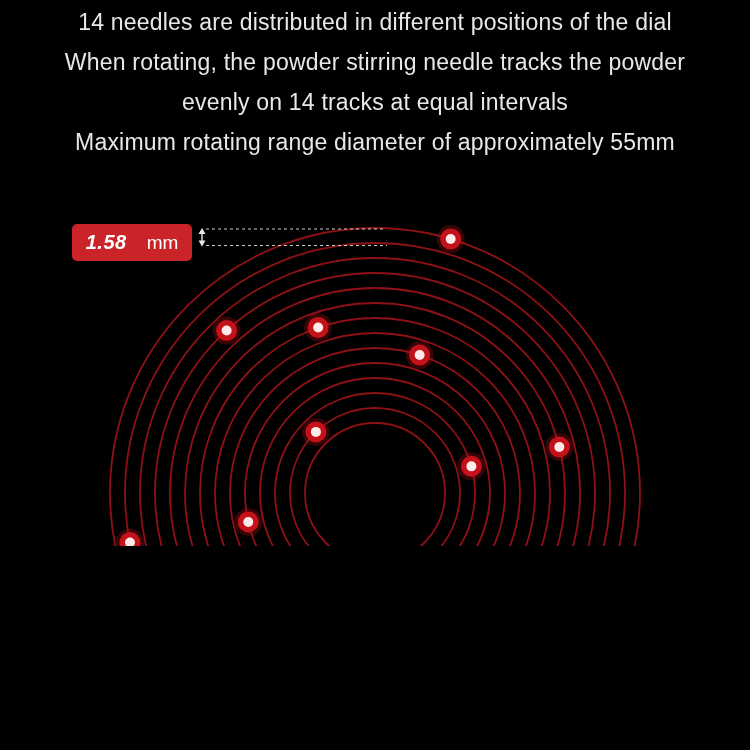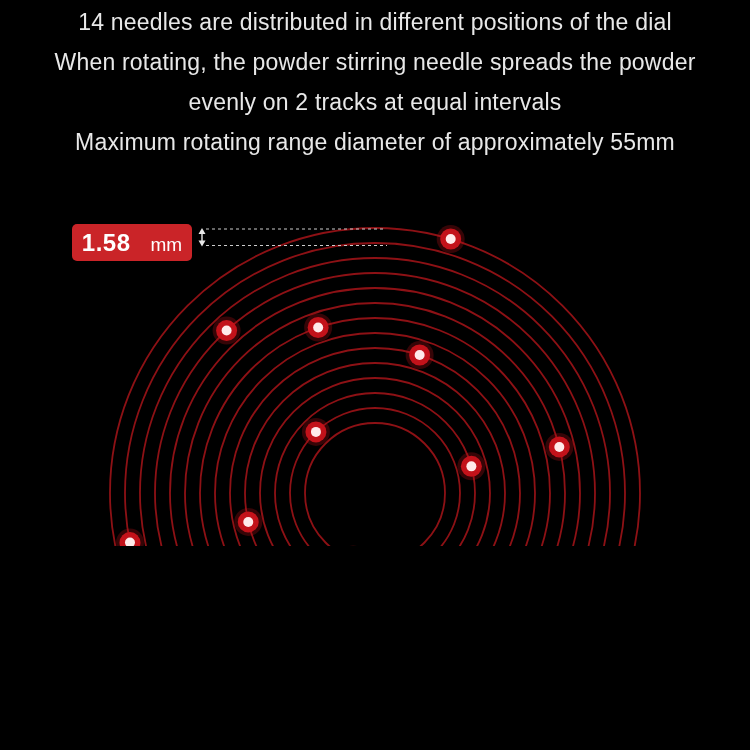--- a/index.html
+++ b/index.html
@@ -39,45 +39,46 @@
     height: 37px;
     background: var(--c-label-background, #ca2428);
     border-radius: 5px;
     color: var(--c-label-text, #ffffff);
     text-align: center;
     line-height: 37px;
     z-index: 2;
     white-space: nowrap;
   }
   .dim-label .val {
-    font-size: 24px;
+    font-size: 20px;
     font-weight: 700;
     letter-spacing: 0.5px;
+    font-style: italic;
   }
   .dim-label .unit {
     font-size: 19px;
     font-weight: 400;
     margin-left: 20px;
   }
   #dial {
     position: absolute;
     left: 0;
     top: 0;
     z-index: 1;
   }
 </style>
 </head>
 <body>
 
 <div class="stage">
 
   <div class="heading">
     <div class="line">14 needles are distributed in different positions of the dial</div>
-    <div class="line">When rotating, the powder stirring needle spreads the powder</div>
-    <div class="line">evenly on 2 tracks at equal intervals</div>
+    <div class="line">When rotating, the powder stirring needle tracks the powder</div>
+    <div class="line">evenly on 14 tracks at equal intervals</div>
     <div class="line">Maximum rotating range diameter of approximately 55mm</div>
   </div>
 
   <div class="dim-label"><span class="val">1.58</span><span class="unit">mm</span></div>
 
   <svg id="dial" width="750" height="750" viewBox="0 0 750 750">
       <circle cx="375" cy="493" r="70" fill="none" stroke="#8d1115" stroke-width="1.8"></circle>
       <circle cx="375" cy="493" r="85" fill="none" stroke="#8d1115" stroke-width="1.8"></circle>
       <circle cx="375" cy="493" r="100" fill="none" stroke="#8d1115" stroke-width="1.8"></circle>
       <circle cx="375" cy="493" r="115" fill="none" stroke="#8d1115" stroke-width="1.8"></circle>

